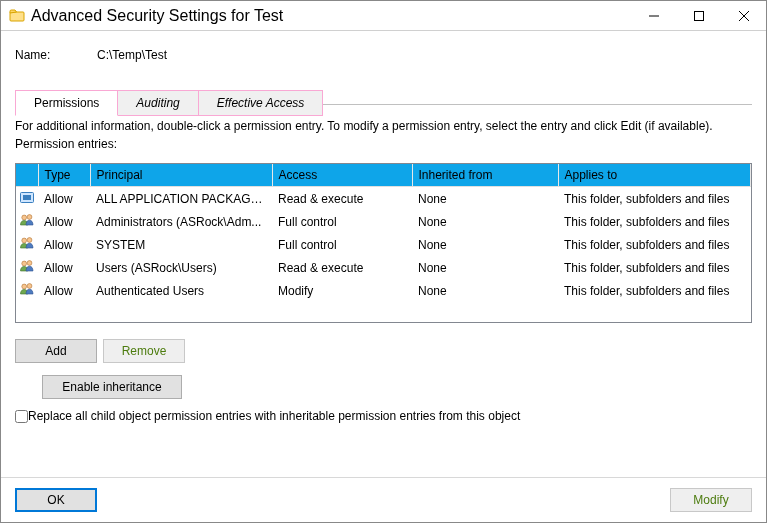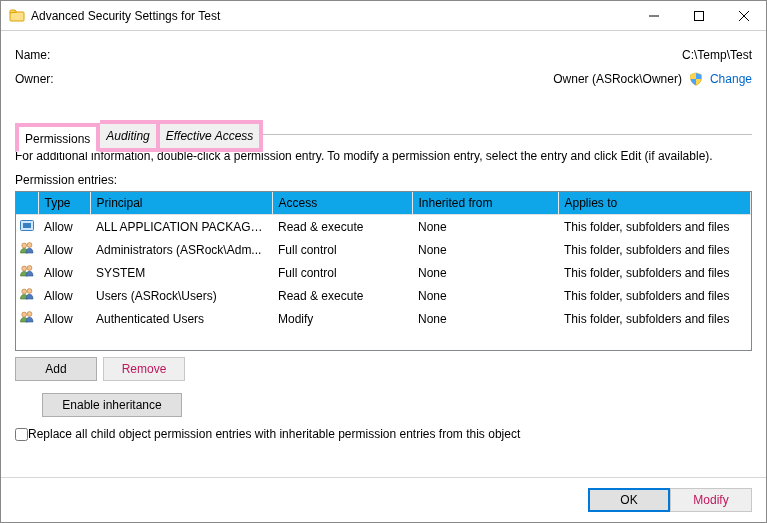--- a/index.html
+++ b/index.html
@@ -23,74 +23,74 @@
     display: flex;
     align-items: center;
     padding: 0 0 0 8px;
     border-bottom: 1px solid #d0d0d0;
     background: #fff;
   }
   .titlebar .title-icon {
     width: 16px; height: 16px; margin-right: 6px;
     display: flex; align-items: center; justify-content: center;
   }
-  .titlebar .title-text { flex: 0 0 auto; font-size: 12px; }
+  .titlebar .title-text { flex: 0 0 auto; font-size: 16px; }
   .titlebar-spacer { flex: 1; }
   .win-controls { display: flex; height: 100%; }
   .win-btn {
     width: 45px; height: 100%;
     display: flex; align-items: center; justify-content: center;
     background: transparent;
   }
   .win-btn svg { display: block; }
 
   
   .content {
     flex: 1;
     padding: 12px 14px 10px 14px;
     display: flex;
     flex-direction: column;
   }
 
-  .kv-row { display: flex; align-items: center; height: 24px; justify-content: space-between; }
+  .kv-row { display: flex; align-items: center; height: 24px; }
   .kv-label { width: 82px; }
   .kv-value { display: flex; align-items: center; gap: 6px; }
 
   .shield-icon { width: 16px; height: 16px; display:inline-flex; align-items:center; justify-content:center; }
   .link { color: #0066cc; cursor: pointer; }
 
   
   .tabs-wrap { margin-top: 12px; }
   .tab-strip { display: flex; align-items: flex-end; position: relative; }
   .tab {
-    padding: 5px 6px;
+    padding: 5px 18px;
     font-size: 12px;
-    border: 4px solid #f9a8d4;
+    border: 1px solid #f9a8d4;
     background: #f0f0f0;
     position: relative;
-    top: 17px;
+    top: 11px;
     cursor: default;
   }
   .tab + .tab { border-left: none; font-style: italic; }
   .tab.active {
     background: #fff;
     border-bottom: 1px solid #fff;
     z-index: 2;
   }
   .tab-underline {
     height: 0;
     border-bottom: 1px solid #c0c0c0;
     flex: 1;
     position: relative;
     top: 0;
   }
 
-  .info-text { margin: 14px 0 10px 0; }
-
-  .entries-label { margin-bottom: 4px; }
+  .info-text { margin: 14px 0 4px 0; }
+
+  .entries-label { margin-bottom: 12px; }
 
   
   .table-box {
     border: 1px solid #828790;
     background: #fff;
     height: 160px;
     overflow: hidden;
   }
   table {
     width: 100%;
@@ -111,52 +111,53 @@
     padding: 1px 6px;
     white-space: nowrap;
     overflow: hidden;
     text-overflow: ellipsis;
     height: 20px;
   }
   .icon-cell { width: 20px; padding: 2px 2px; text-align: center; }
   .people-icon, .pkg-icon { display:inline-flex; width:16px; height:16px; align-items:center; justify-content:center; }
 
   
-  .btn-row { display: flex; gap: 6px; margin-top: 6px; }
+  .btn-row { display: flex; gap: 6px; margin-top: 16px; }
   button.win {
     font-family: inherit;
     font-size: 12px;
     padding: 3px 0;
     width: 82px;
     height: 24px;
     border: 1px solid #adadad;
     background: #e1e1e1;
     cursor: default;
   }
   button.win:disabled {
-    color: #be185d;
+    color: #4d7c0f;
     border-color: #c8c8c8;
     background: #efefef;
   }
   button.wide { width: 140px; }
   button.default {
     background: #e1e1e1;
     border-color: #0078d7;
     box-shadow: inset 0 0 0 1px #0078d7;
   }
 
   .enable-row { margin-top: 12px; padding-left: 27px; }
   .replace-row { margin-top: 10px; display: flex; align-items: center; gap: 0; }
   .replace-row input[type=checkbox] { width: 13px; height: 13px; margin:0; }
 
   .footer {
     border-top: 1px solid #d8d8d8;
     padding: 10px 14px;
     display: flex;
-    justify-content: flex-end;
+    justify-content: space-between;
+    gap: 8px;
   }
   .footer button.win { width: 82px; }
 
   col.col-icon { width: 22px; }
   col.col-type { width: 52px; }
   col.col-principal { width: 182px; }
   col.col-access { width: 140px; }
   col.col-inherited { width: 146px; }
   col.col-applies {}
 </style>
@@ -191,35 +192,20 @@
   </div>
 </div>
 
 <div class="content">
 
   <div class="kv-row">
     <span class="kv-label">Name:</span>
     <span class="kv-value">C:\Temp\Test</span>
   </div>
 
-  <div class="kv-row">
-    <span class="kv-label">Owner:</span>
-    <span class="kv-value">
-      <span>Owner (ASRock\Owner)</span>
-      <span class="shield-icon">
-        <svg width="14" height="14" viewBox="0 0 16 16">
-          <path d="M8 1 L14 3 V8 C14 11 11 14 8 15 C5 14 2 11 2 8 V3 Z" fill="#ffd54a" stroke="#caa000" stroke-width="0.7"></path>
-          <path d="M8 1 L14 3 V8 L8 8 Z" fill="#4aa3ff"></path>
-          <path d="M8 8 L2 8 V3 L8 1 Z" fill="#ffd54a"></path>
-          <path d="M8 8 L8 15 C5 14 2 11 2 8 Z" fill="#4aa3ff"></path>
-        </svg>
-      </span>
-      <span class="link">Change</span>
-    </span>
-  </div>
 
   <div class="tabs-wrap">
     <div class="tab-strip">
       <div class="tab active">Permissions</div>
       <div class="tab">Auditing</div>
       <div class="tab">Effective Access</div>
       <div class="tab-underline"></div>
     </div>
   </div>
 

